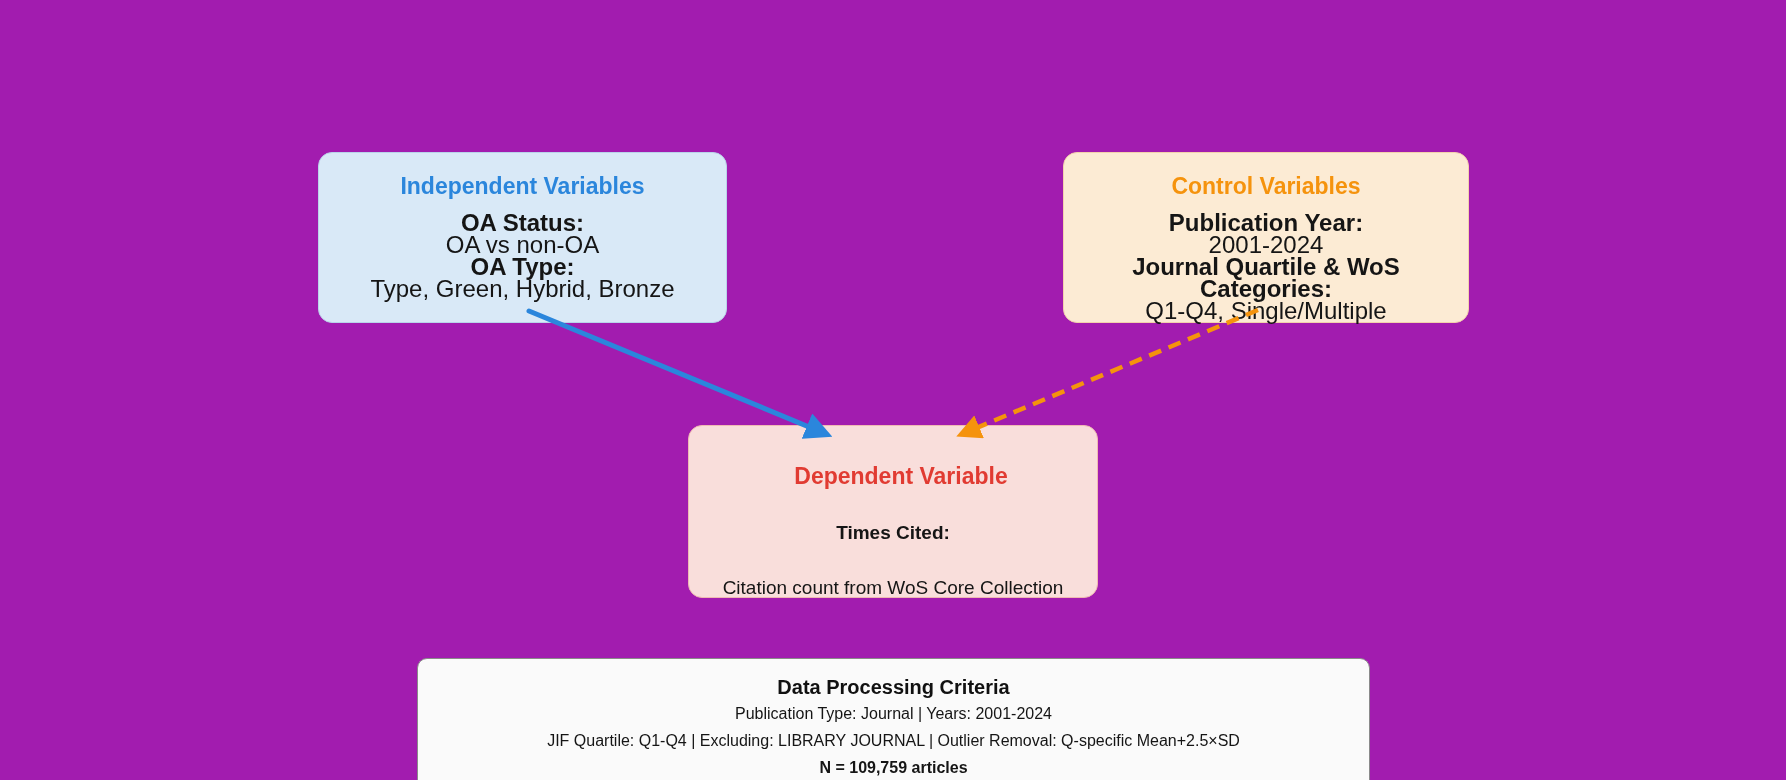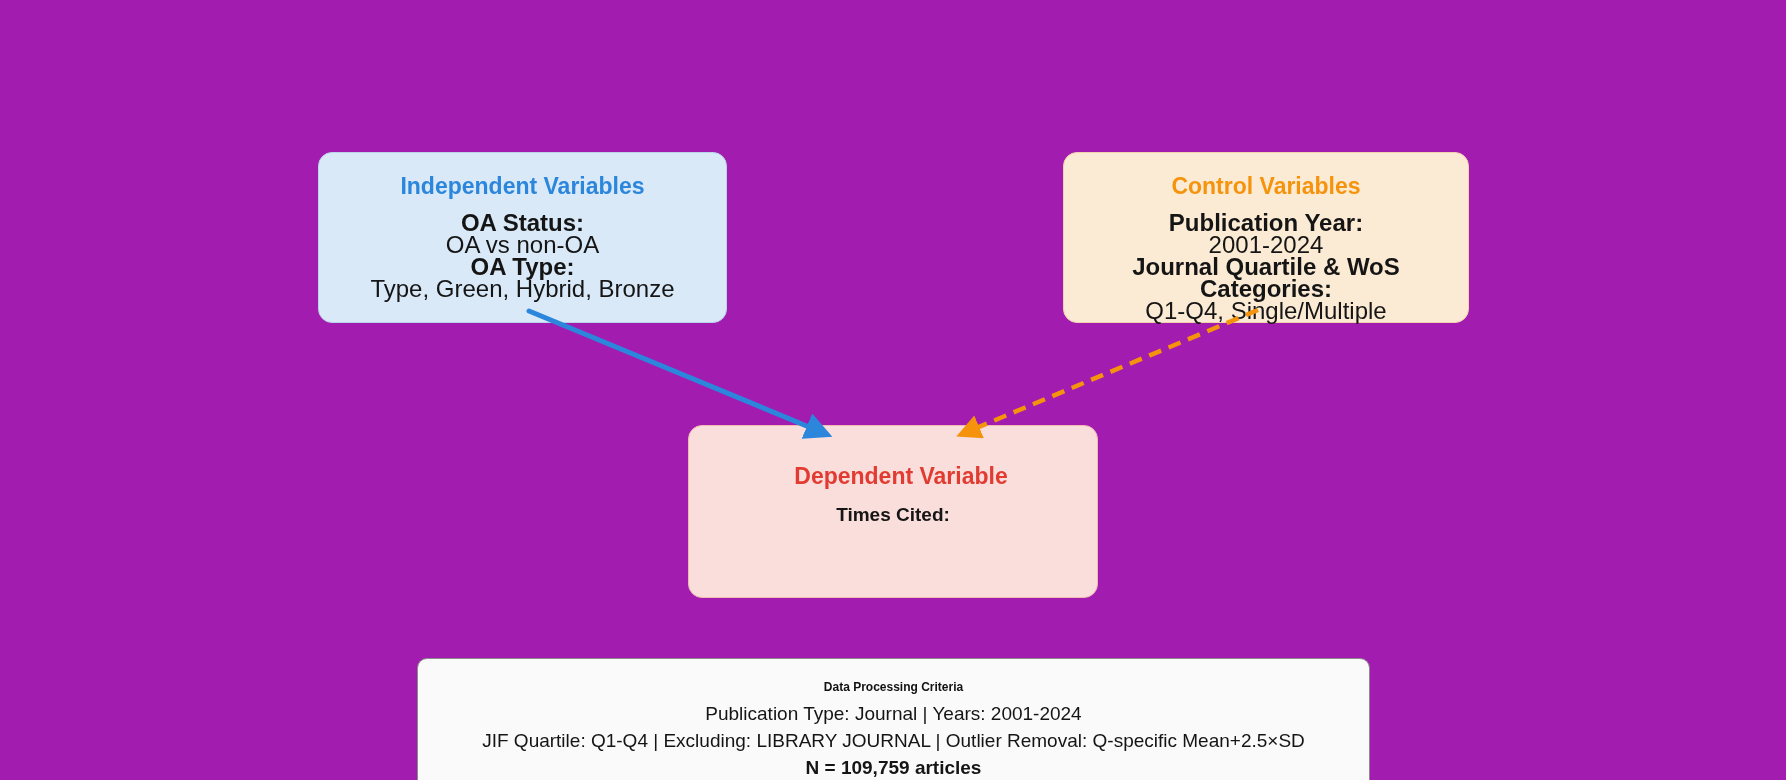--- a/index.html
+++ b/index.html
@@ -28,29 +28,29 @@
   }
 
   
   .box-independent { left: 318px; top: 152px; width: 409px; height: 171px; padding-top: 19px; }
   .box-control     { left: 1063px; top: 152px; width: 406px; height: 171px; padding-top: 19px; }
   .vbody { margin-top: 12px; }
   .vline { font-size: 24px; line-height: 22px; }
 
   
   .box-dependent { left: 688px; top: 425px; width: 410px; height: 173px; padding-top: 36px; }
-  .rline { font-size: 19px; line-height: 24px; margin-top: 13px; }
+  .rline { font-size: 19px; line-height: 24px; margin-top: 31px; }
 
   
   .box-criteria {
     left: 417px; top: 658px; width: 953px; height: 150px;
     border-radius: 10px; padding-top: 15px;
   }
-  .box-criteria .box-title { font-size: 12px; line-height: 26px; color: #111111; }
-  .cline { font-size: 19px; line-height: 27px; }
+  .box-criteria .box-title { font-size: 20px; line-height: 26px; color: #111111; }
+  .cline { font-size: 16px; line-height: 27px; }
 
   .bold { font-weight: bold; }
 
   .arrows {
     position: absolute;
     left: 0; top: 0;
     width: 1786px; height: 780px;
     pointer-events: none;
   }
 </style>
@@ -75,20 +75,21 @@
       <div class="vline bold">Publication Year:</div>
       <div class="vline">2001-2024</div>
       <div class="vline bold">Journal Quartile &amp; WoS Categories:</div>
       <div class="vline">Q1-Q4, Single/Multiple</div>
     </div>
   </div>
 
   <div class="box box-dependent" style="background-color: rgb(249, 222, 219); border-color: rgb(240, 185, 179);">
     <div class="box-title" style="color: rgb(225, 59, 50); padding-left: 16px;">Dependent Variable</div>
     <div class="rline bold">Times Cited:</div>
+    <div class="rline">Citation count from WoS Core Collection</div>
   </div>
 
   <div class="box box-criteria" style="background-color: rgb(250, 250, 250); border-color: rgb(138, 138, 138);">
     <div class="box-title">Data Processing Criteria</div>
     <div class="cline">Publication Type: Journal | Years: 2001-2024</div>
     <div class="cline">JIF Quartile: Q1-Q4 | Excluding: LIBRARY JOURNAL | Outlier Removal: Q-specific Mean+2.5×SD</div>
     <div class="cline bold">N = 109,759 articles</div>
   </div>
 
   <svg class="arrows" width="1786" height="780" viewBox="0 0 1786 780" xmlns="http://www.w3.org/2000/svg">

